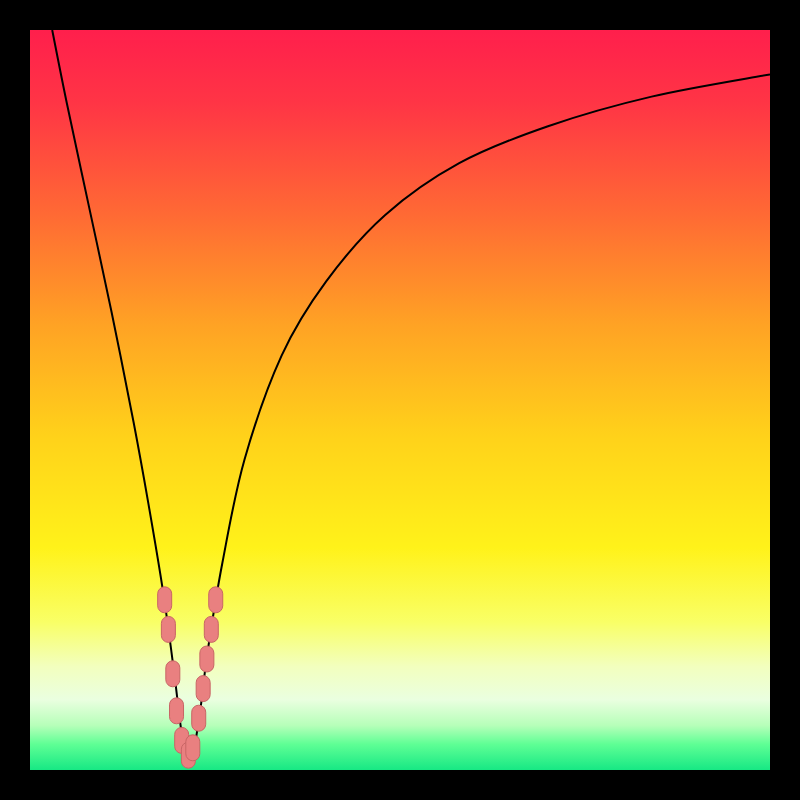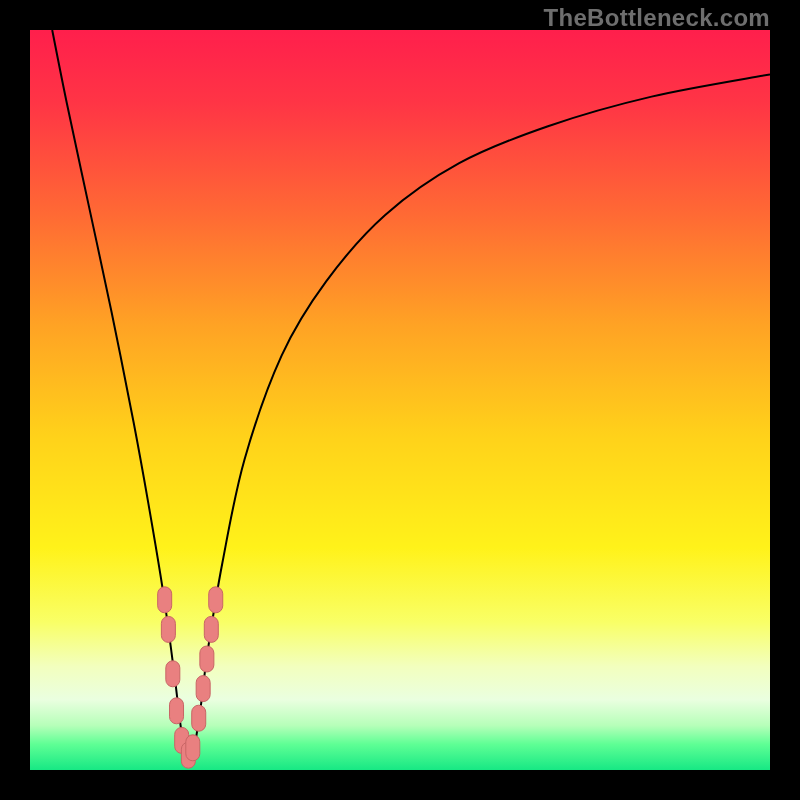--- a/index.html
+++ b/index.html
@@ -69,14 +69,13 @@
           <rect x="151.35999999999999" y="712.2" width="14" height="26" rx="7" ry="7" fill="#e98080" stroke="#c86565" stroke-width="1"></rect>
           <rect x="155.8" y="704.8" width="14" height="26" rx="7" ry="7" fill="#e98080" stroke="#c86565" stroke-width="1"></rect>
           <rect x="161.72" y="675.2" width="14" height="26" rx="7" ry="7" fill="#e98080" stroke="#c86565" stroke-width="1"></rect>
           <rect x="166.16" y="645.6" width="14" height="26" rx="7" ry="7" fill="#e98080" stroke="#c86565" stroke-width="1"></rect>
           <rect x="169.85999999999999" y="616" width="14" height="26" rx="7" ry="7" fill="#e98080" stroke="#c86565" stroke-width="1"></rect>
           <rect x="174.29999999999998" y="586.4" width="14" height="26" rx="7" ry="7" fill="#e98080" stroke="#c86565" stroke-width="1"></rect>
           <rect x="178.74" y="556.8" width="14" height="26" rx="7" ry="7" fill="#e98080" stroke="#c86565" stroke-width="1"></rect>
         </g>
     </svg>
   </div>
-  <div class="watermark">TheBottleneck.com</div>
 </div>
 
 </body></html>

